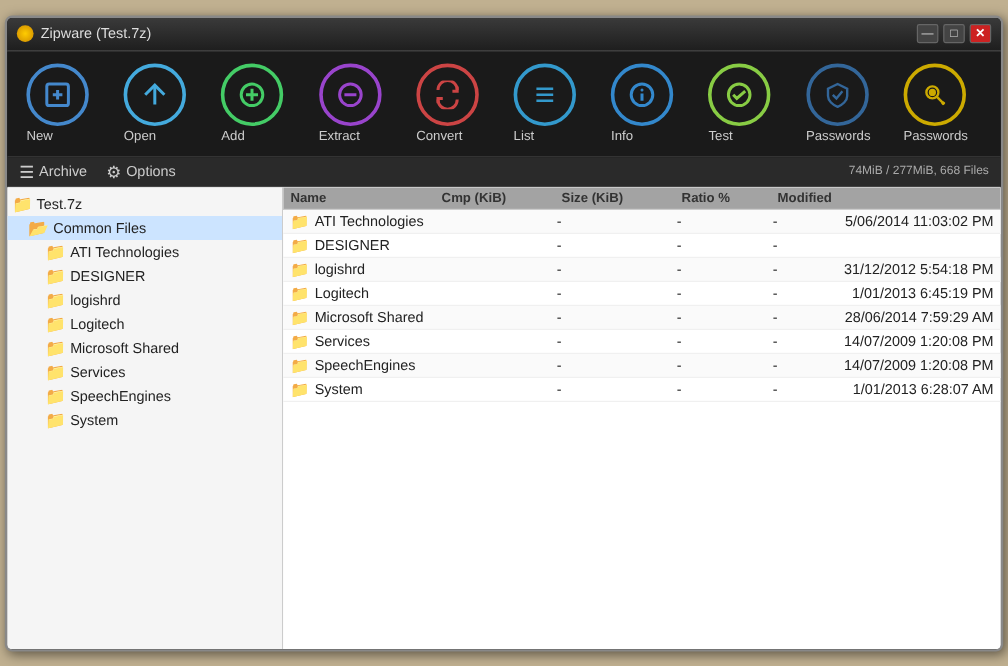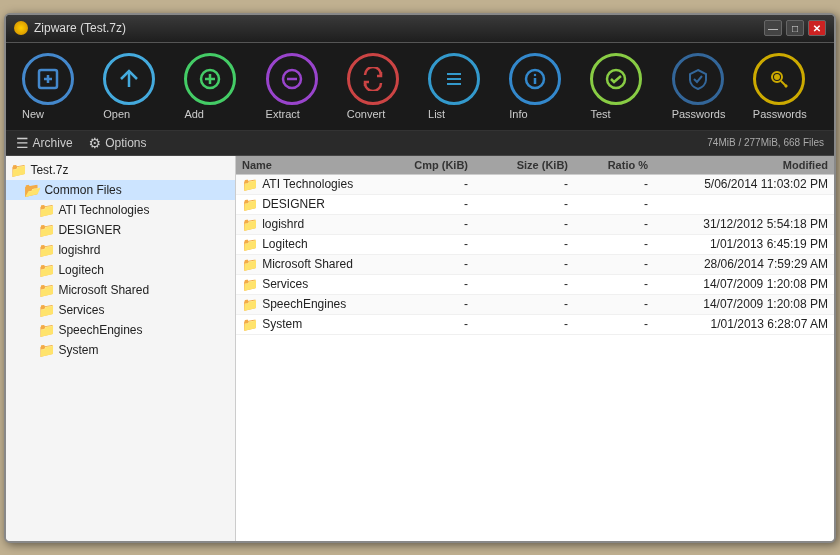--- a/index.html
+++ b/index.html
@@ -176,21 +176,21 @@
       top: 0;
       z-index: 1;
     }
     .file-list-header .col-header {
       color: #333;
       font-size: 11px;
       font-weight: bold;
       cursor: pointer;
       user-select: none;
     }
-    .col-header.right { text-align: right; }
+    .col-header.right { }
     .file-row {
       display: grid;
       grid-template-columns: 1fr 100px 100px 80px 180px;
       padding: 2px 6px;
       border-bottom: 1px solid #f0f0f0;
       align-items: center;
       cursor: pointer;
     }
     .file-row:nth-child(odd) { background: #fafafa; }
     .file-cell {

